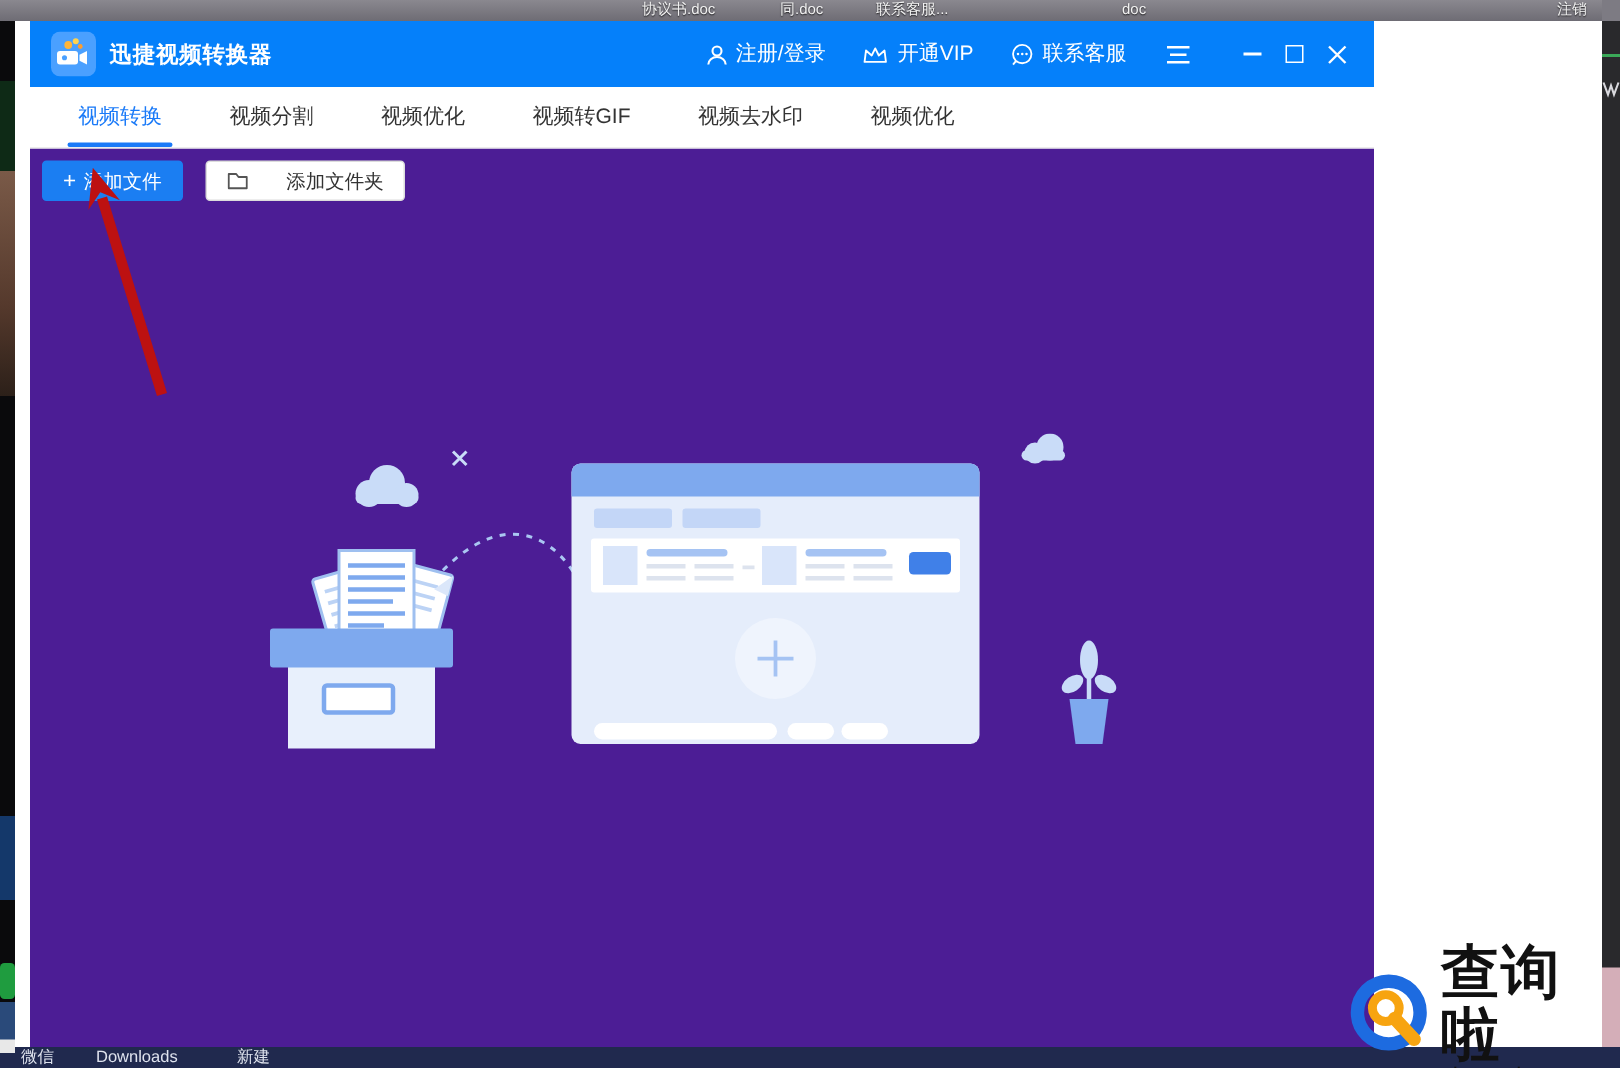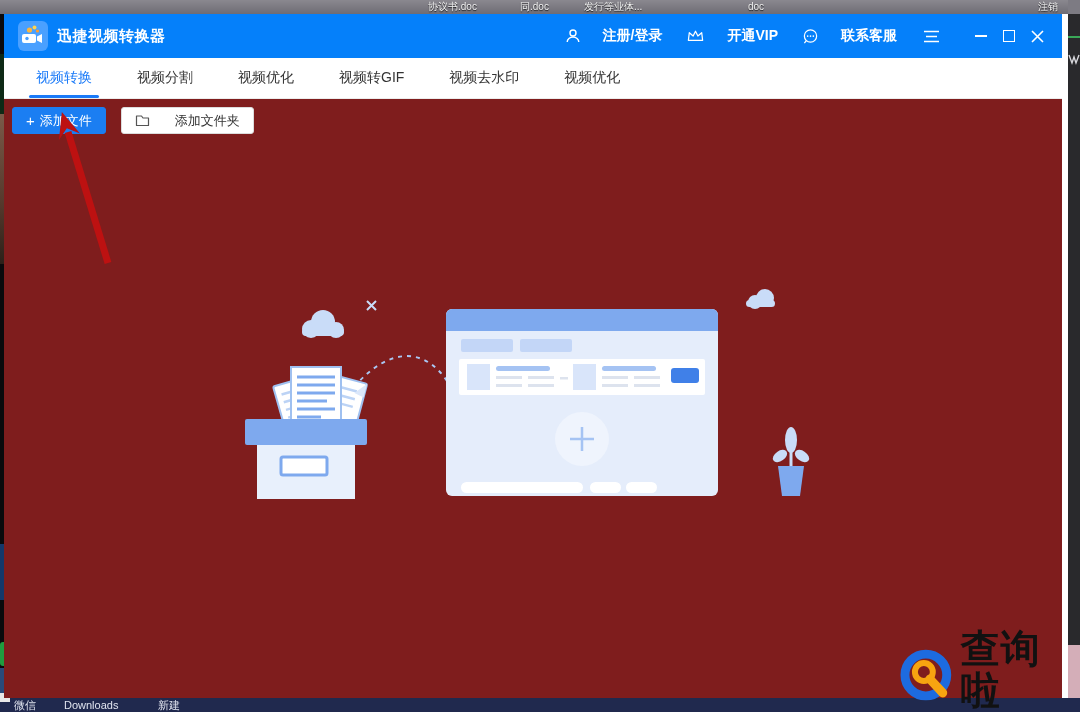--- a/index.html
+++ b/index.html
@@ -26,27 +26,27 @@
   .dr-line{position:absolute;left:0;top:36px;width:12px;height:2px;background:#3aa858;}
   .dr-glyph{position:absolute;left:0;top:52px;}
   .dr-pink{position:absolute;left:0;top:645px;width:12px;height:67px;background:#d4aeb8;}
 
   .desktop-bottom{position:absolute;left:0;top:698px;width:1080px;height:14px;background:#20294e;z-index:1;}
   .desktop-bottom .dlabel{position:absolute;top:1px;color:#dfe3ee;font-size:11px;line-height:12px;white-space:nowrap;}
   .db0{left:14px}.db1{left:64px}.db2{left:158px}
   .white-chip{position:absolute;left:0;top:693px;width:10px;height:9px;background:#e8e8e8;z-index:2;}
 
   
-  .window{position:absolute;left:4px;top:14px;width:1058px;height:684px;background:#7f1d1d;z-index:10;}
+  .window{position:absolute;left:20px;top:14px;width:896px;height:684px;background:#4c1d95;z-index:10;}
 
   .titlebar{height:44px;background:#0580fa;display:flex;align-items:center;padding:0 14px;color:#fff;}
   .app-icon{width:30px;height:30px;flex:0 0 auto;}
   .app-title{font-size:15px;font-weight:bold;margin-left:9px;letter-spacing:.5px;}
   .tb-right{margin-left:auto;display:flex;align-items:center;}
-  .tb-item{display:flex;align-items:center;gap:22px;font-size:14px;margin-left:24px;cursor:pointer;font-weight:bold;}
+  .tb-item{display:flex;align-items:flex-end;gap:5px;font-size:14px;margin-left:24px;cursor:pointer;}
   .menu-btn{margin-left:26px;cursor:pointer;display:flex;align-items:center;}
   .win-controls{display:flex;align-items:center;margin-left:24px;}
   .win-btn{width:22px;height:26px;display:flex;align-items:center;justify-content:center;cursor:pointer;margin-left:6px;}
   .min-glyph{width:12px;height:2px;background:#fff;}
   .max-glyph{width:10px;height:10px;border:1.6px solid #fff;}
 
   .tabbar{height:40px;display:flex;align-items:flex-end;padding:0 0 0 32px;
     border-bottom:1px solid #ececec;background:#fff;}
   .tab{font-size:14px;color:#333;height:39px;line-height:37px;margin-right:45px;
     position:relative;cursor:pointer;white-space:nowrap;}
@@ -75,21 +75,21 @@
   .wm-domain{font-size:15px;color:#111;margin-top:-2px;letter-spacing:.3px;}
 </style>
 </head>
 <body>
 
 <div id="screen">
 
   <div class="desktop-top">
     <span class="dlabel dt0">协议书.doc</span>
     <span class="dlabel dt1">同.doc</span>
-    <span class="dlabel dt2">发行等业体...</span>
+    <span class="dlabel dt2">联系客服...</span>
     <span class="dlabel dt3">doc</span>
     <span class="dlabel dt4">注销</span>
   </div>
 
   <div class="desktop-left">
     <div class="dl-seg dl-green"></div>
     <div class="dl-seg dl-pic"></div>
     <div class="dl-seg dl-blue"></div>
     <div class="dl-seg dl-wechat"></div>
     <div class="dl-seg dl-dock"></div>

